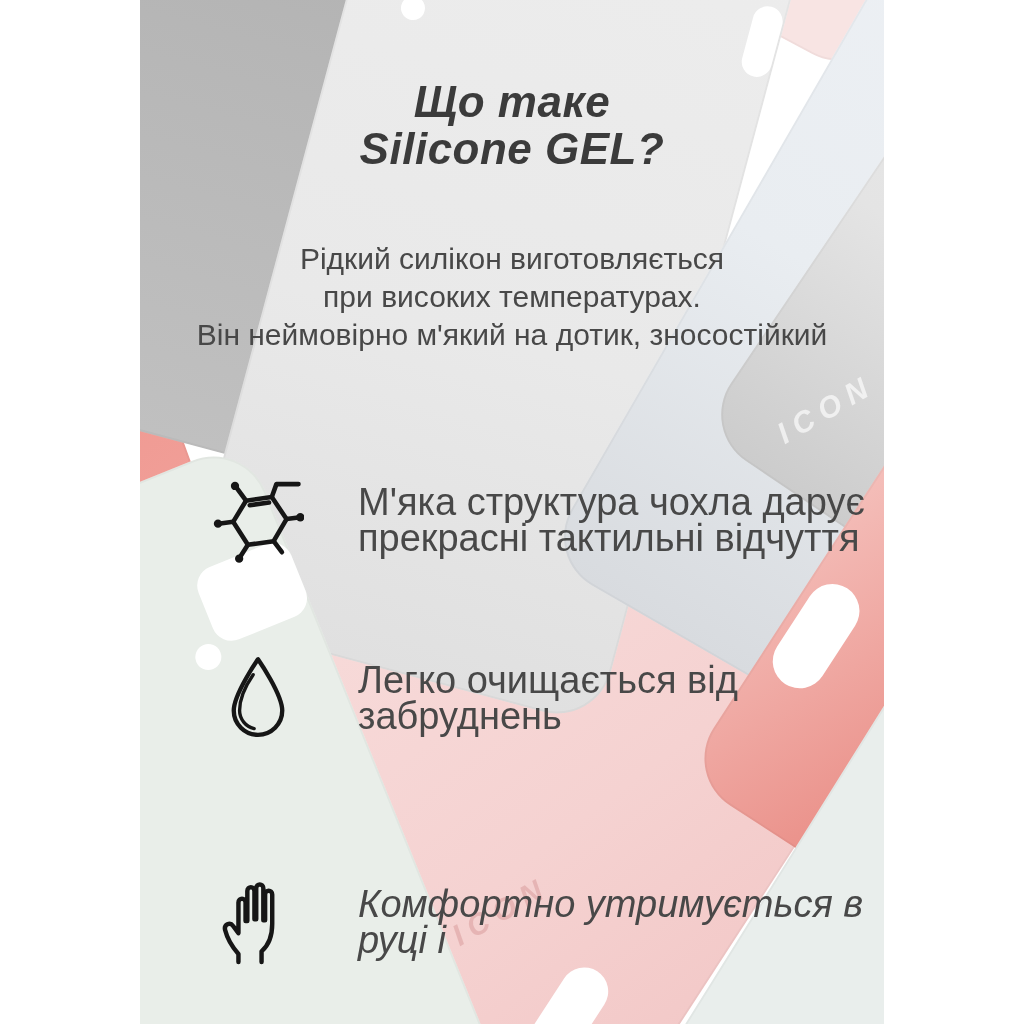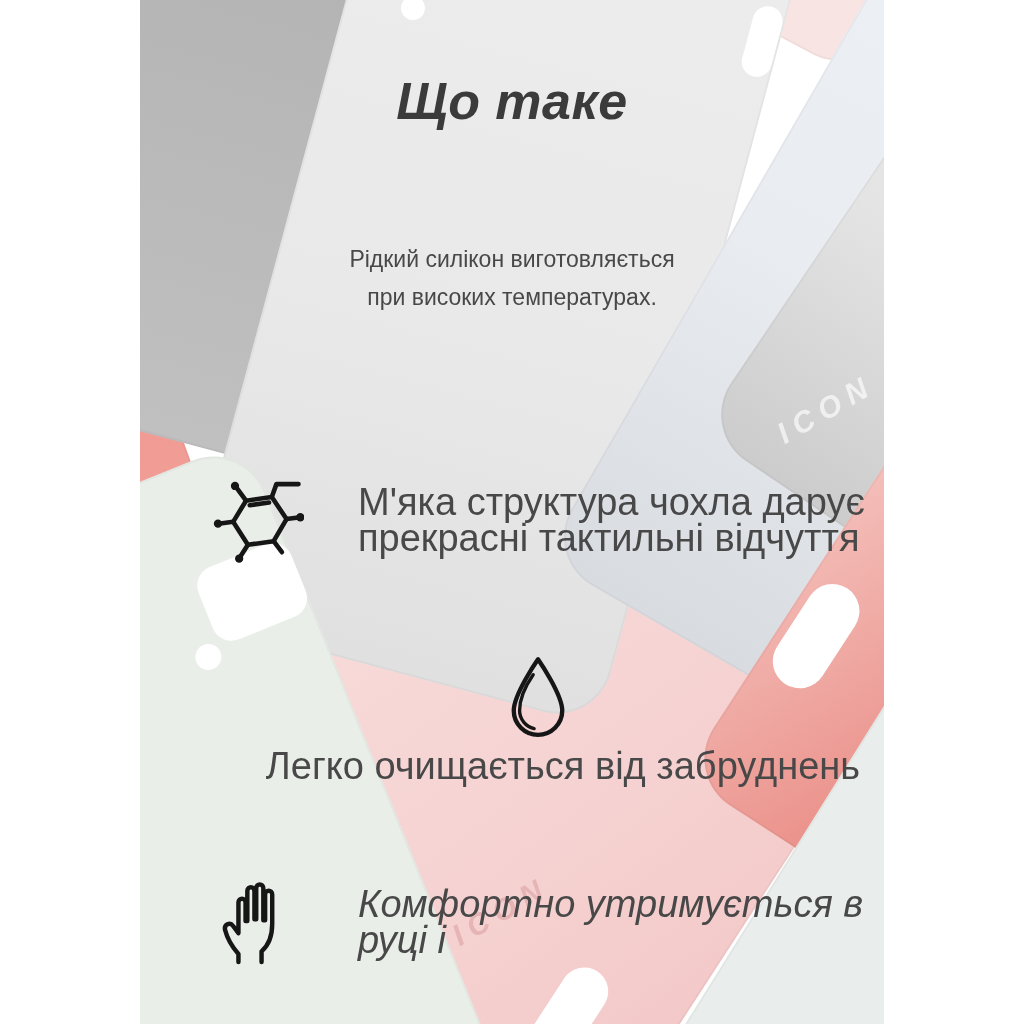--- a/index.html
+++ b/index.html
@@ -46,32 +46,32 @@
     position:absolute;font-style:italic;font-weight:800;letter-spacing:8px;
     font-size:30px;white-space:nowrap;
   }
   .watermark.on-gray{left:40px;top:595px;transform:rotate(-64deg);color:rgba(255,255,255,0.65);}
   .watermark.on-pink{left:235px;top:630px;transform:rotate(-63deg);color:rgba(205,135,135,0.38);}
   
   .content{position:absolute;left:0;top:0;width:1024px;height:1024px;z-index:5;}
   .title{
     position:absolute;top:78px;left:0;width:1024px;text-align:center;
     font-weight:800;font-style:italic;color:#3b3b3b;
-    font-size:52px;line-height:47px;letter-spacing:0.5px;
+    font-size:44px;line-height:47px;letter-spacing:0.5px;
   }
   .intro{
     position:absolute;top:240px;left:0;width:1024px;text-align:center;
-    font-size:23px;line-height:38px;color:#484848;
+    font-size:30px;line-height:38px;color:#484848;
   }
   .feature-row{
     position:absolute;left:208px;width:660px;height:100px;
     display:flex;align-items:center;
   }
   .row-1{top:470px;}
-  .row-2{top:648px;flex-direction:column;}
+  .row-2{top:648px;}
   .row-3{top:872px;font-style:italic;}
   .feature-icon-box{
     width:100px;flex:0 0 100px;display:flex;justify-content:center;align-items:center;
   }
   .feature-text{
     margin-left:50px;font-size:38px;line-height:36px;color:#484848;text-align:left;
   }
   svg{display:block;}
 </style>
 </head>
@@ -103,25 +103,27 @@
   <div class="case case-red">
     <div class="cutout" style="left:9px;top:314px;width:54px;height:114px;border-radius:27px;"></div>
   </div>
   <div class="case case-bottom-right"></div>
 </div>
 
 <div class="content">
 
   <div class="title">
     <div>Що таке</div>
+    <div>Silicone GEL?</div>
   </div>
 
   <div class="intro">
     <div>Рідкий силікон виготовляється</div>
     <div>при високих температурах.</div>
+    <div>Він неймовірно м'який на дотик, зносостійкий</div>
   </div>
 
   <div class="feature-row row-1">
     <div class="feature-icon-box">
       <svg width="92" height="92" viewBox="0 0 100 100" fill="none" stroke="#161616" stroke-width="5" stroke-linecap="round" stroke-linejoin="round">
         <path d="M37,29 L65,25 L81,49 L67,73 L39,77 L23,52 Z"></path>
         <path d="M41,34 L62,31"></path>
         <path d="M37,29 L26,14"></path>
         <path d="M65,25 L70,11 L94,11"></path>
         <path d="M23,52 L7,54"></path>

